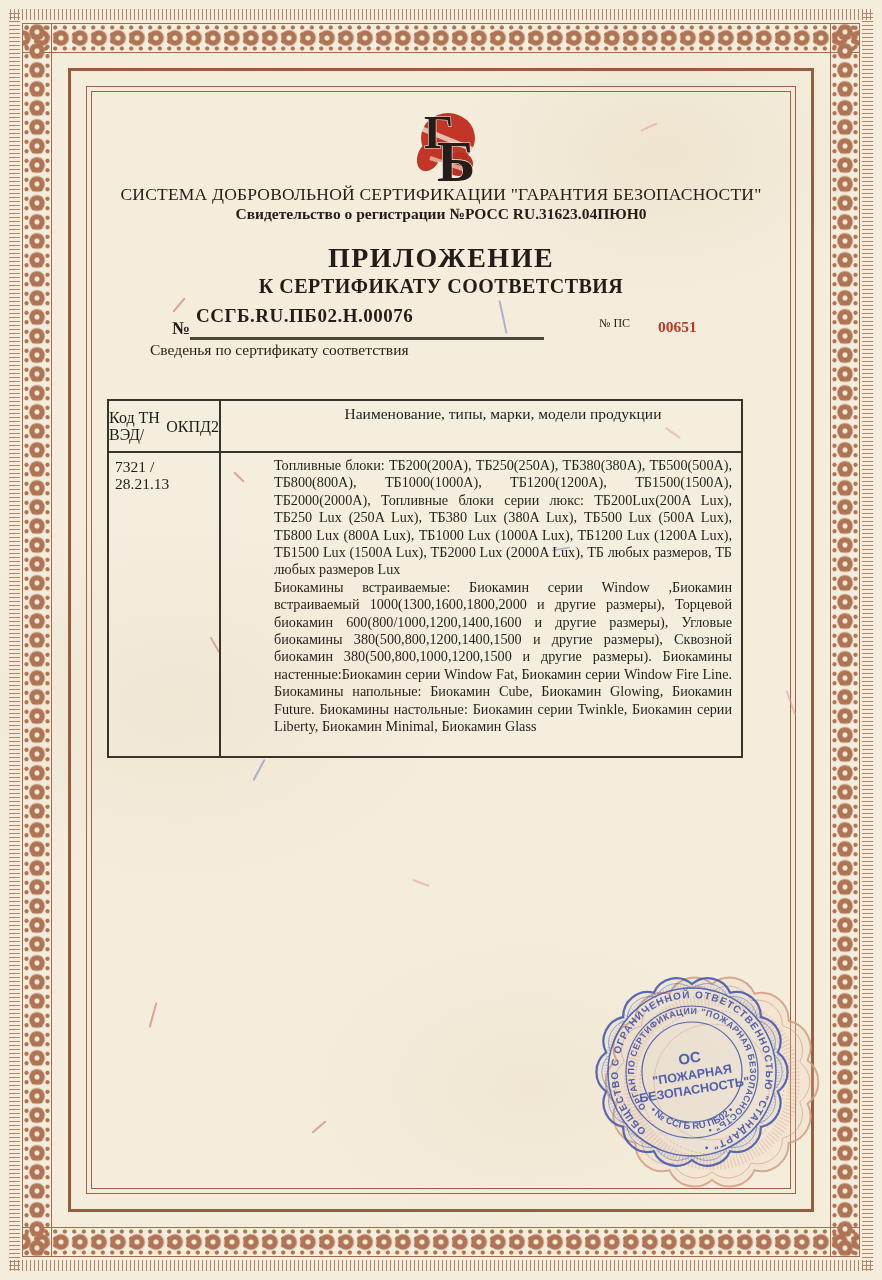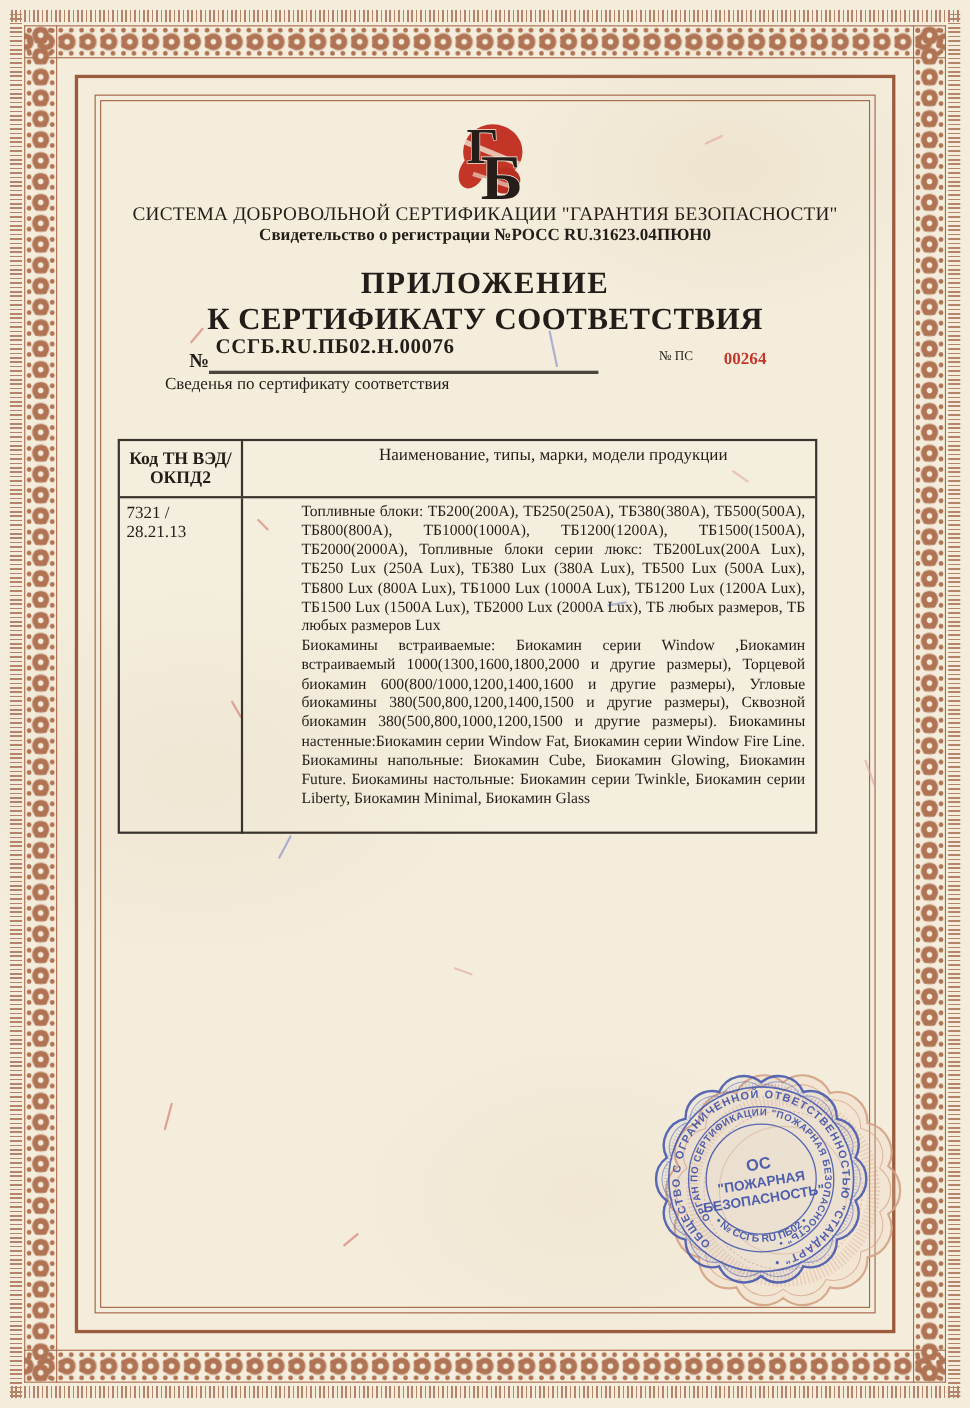--- a/index.html
+++ b/index.html
@@ -37,36 +37,36 @@
   .frame-thin1{position:absolute; left:86px; top:86px; right:86px; bottom:86px; border:1px solid #a16243;}
   .frame-thin2{position:absolute; left:91px; top:91px; right:91px; bottom:91px; border:1px solid #a16243;}
   
   .fiber{position:absolute; width:2px; height:18px; border-radius:2px; opacity:.55;}
   .fiber.red{background:#d06055;} .fiber.blue{background:#7080c8;} .fiber.pink{background:#e09a9a;}
   
   .center-line{position:absolute; left:100px; right:100px; text-align:center; white-space:nowrap;}
   .sys-line{top:184px; font-size:17.5px; font-weight:normal; letter-spacing:.2px;}
   .reg-line{top:205px; font-size:15.5px; font-weight:bold;}
   .title1{top:242px; font-size:28px; font-weight:bold; letter-spacing:1.5px;}
-  .title2{top:275px; font-size:28px; font-weight:bold; letter-spacing:.5px;font-family:Liberation Serif, serif;}
+  .title2{top:275px; font-size:20px; font-weight:bold; letter-spacing:.5px;font-family:Liberation Serif, serif;}
   .cert-num{position:absolute; left:196px; top:305px; font-size:19px; font-weight:bold; letter-spacing:.5px;}
   .no-sym{position:absolute; left:172px; top:318px; font-size:18px; font-weight:bold;}
   .underline{position:absolute; left:190px; top:337px; width:354px; height:2.5px; background:#4a453d;}
   .ps-label{position:absolute; left:599px; top:316px; font-size:12px; font-weight:normal;}
   .ps-value{position:absolute; left:658px; top:318px; font-size:15.5px; font-weight:bold; color:#c0392b;}
   .subtitle{position:absolute; left:150px; top:341px; font-size:15.5px; font-weight:normal;}
   
   .logo{position:absolute; left:400px; top:96px; width:90px; height:90px;}
   
   .ptable{position:absolute; left:107px; top:399px; width:636px; height:359px; border:2px solid #38332c; box-sizing:border-box; background:rgba(255,255,255,.06);}
   .trow{display:flex;}
   .thead{height:50px; border-bottom:2px solid #38332c;}
   .c1{width:112px; border-right:2px solid #38332c; box-sizing:border-box; flex-shrink:0;}
   .c2{flex:1;margin-left:44px;}
-  .thead .c1{display:flex; flex-direction:column; justify-content:center; align-items:center; font-weight:bold; font-size:16px; line-height:17px;}
+  .thead .c1{display:flex; flex-direction:row; justify-content:center; align-items:center; font-weight:normal; font-size:16px; line-height:17px;}
   .thead .c2{text-align:center; padding-top:4px; font-size:15.5px;}
   .tbody{height:305px;}
   .tbody .c1{padding:5px 6px; font-size:15.5px; line-height:17px;}
   .tbody .c2{padding:4px 9px 0 9px; font-size:14.2px; line-height:17.4px; text-align:justify;border-radius:17px;}
   .tbody .c2 p{margin:0;}
   
   .rosette{position:absolute; left:592px; top:962px; opacity:.9;}
   .seal{position:absolute; left:582px; top:962px; opacity:.88;}
   .seal text, .seal textPath{font-family:"Liberation Sans", sans-serif; fill:#3a4da8;}
 </style>
@@ -113,21 +113,21 @@
   </div>
 
   <div class="center-line sys-line">СИСТЕМА ДОБРОВОЛЬНОЙ СЕРТИФИКАЦИИ "ГАРАНТИЯ БЕЗОПАСНОСТИ"</div>
   <div class="center-line reg-line">Свидетельство о регистрации №РОСС RU.31623.04ПЮН0</div>
   <div class="center-line title1">ПРИЛОЖЕНИЕ</div>
   <div class="center-line title2">К СЕРТИФИКАТУ СООТВЕТСТВИЯ</div>
   <div class="cert-num">ССГБ.RU.ПБ02.Н.00076</div>
   <div class="no-sym">№</div>
   <div class="underline"></div>
   <div class="ps-label">№ ПС</div>
-  <div class="ps-value">00264</div>
+  <div class="ps-value">00651</div>
   <div class="subtitle">Сведенья по сертификату соответствия</div>
 
   <div class="ptable">
     <div class="trow thead">
       <div class="c1">
         <span>Код ТН ВЭД/</span>
         <span>ОКПД2</span>
       </div>
       <div class="c2">Наименование, типы, марки, модели продукции</div>
     </div>

